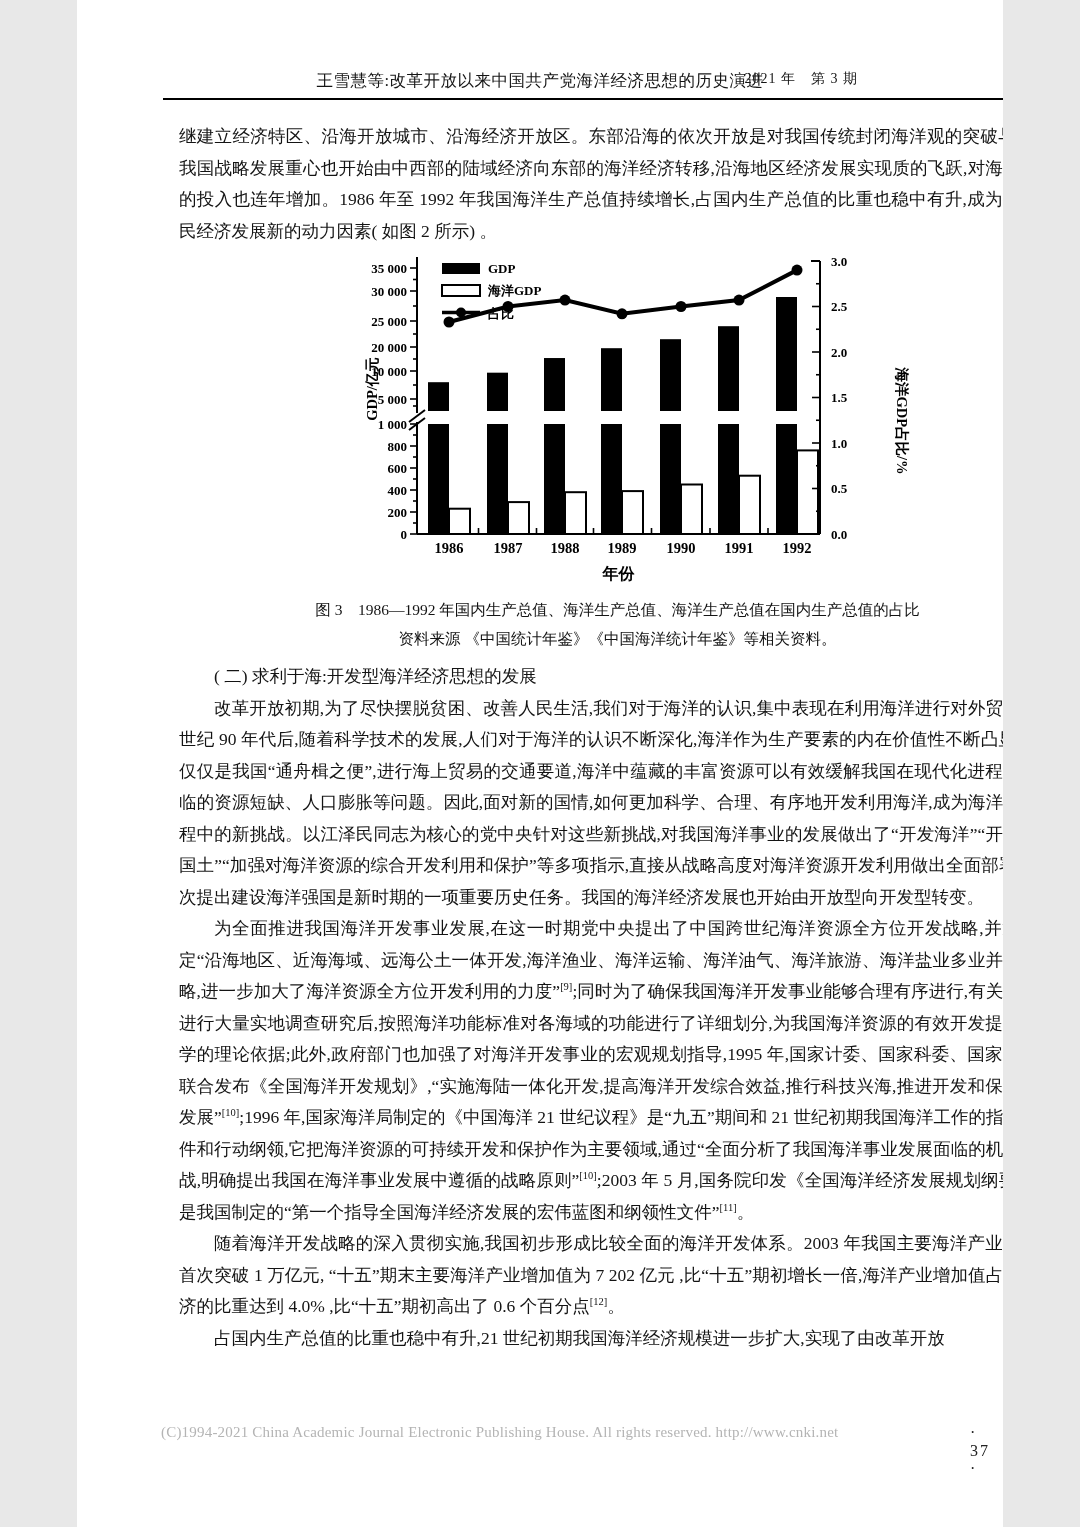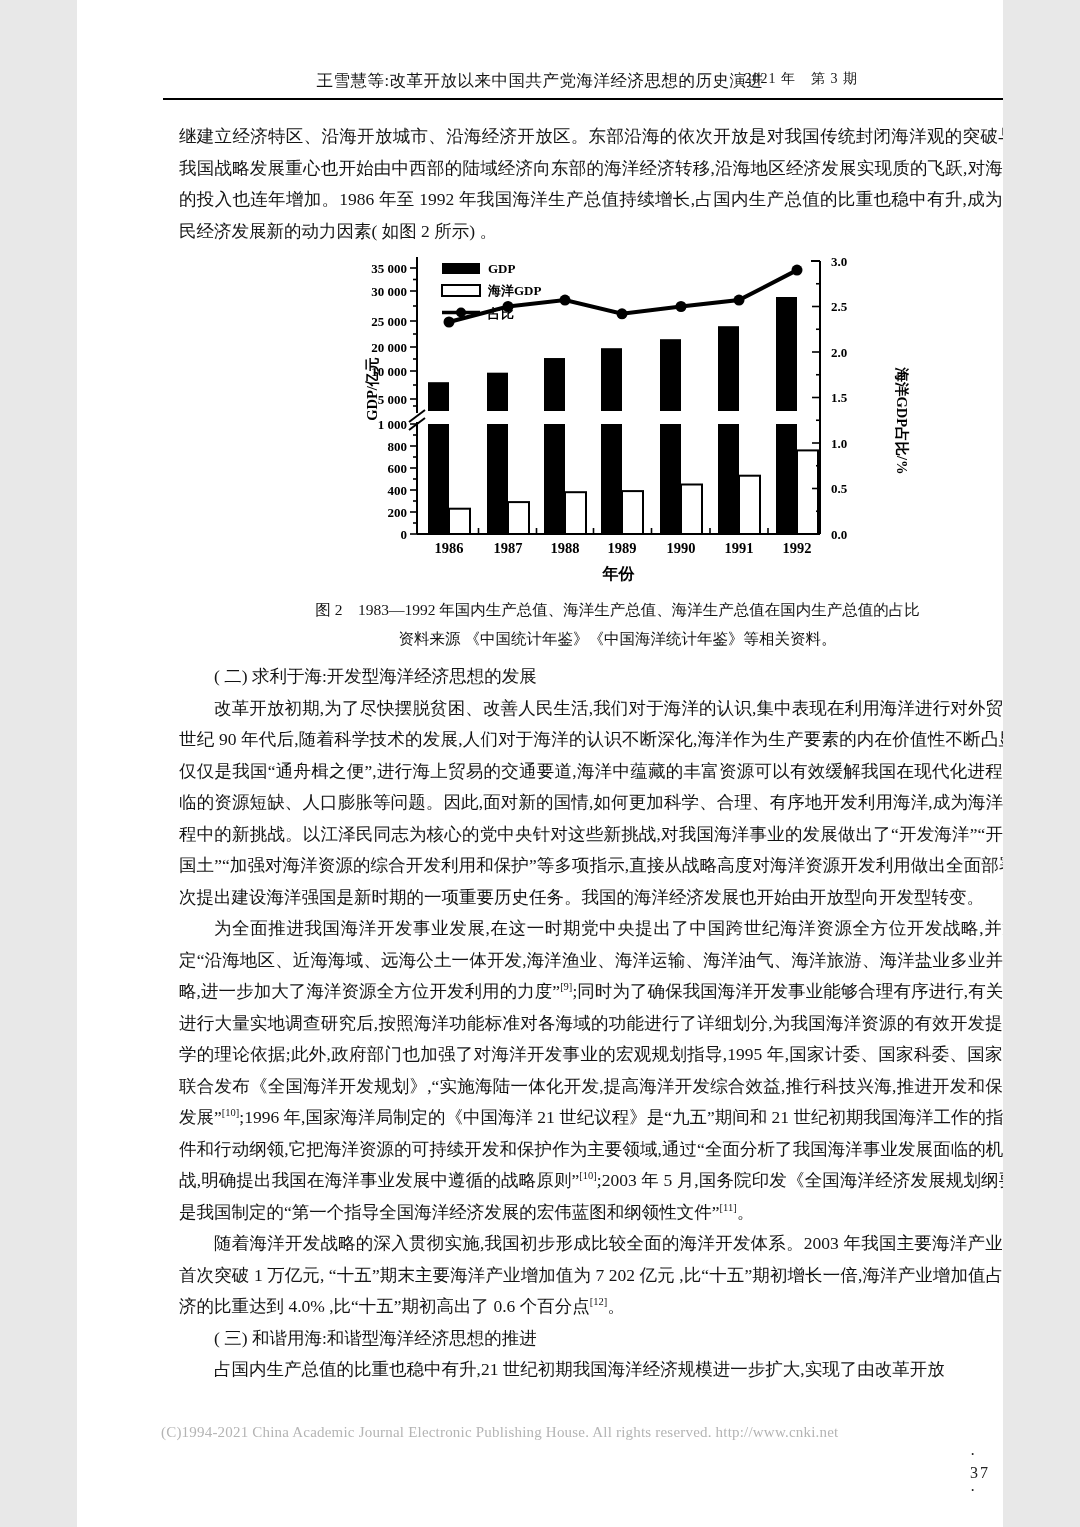--- a/index.html
+++ b/index.html
@@ -39,21 +39,21 @@
     text-align:center;font-size:15.5px;line-height:29px;text-indent:0;margin-top:6px;
   }
   .figcap .cap2{line-height:29px;}
   
   .footer-line{
     position:absolute;left:84px;top:1424px;width:920px;
     font-size:15px;color:#b4b4b4;letter-spacing:.2px;white-space:nowrap;
   }
   .page-number{
     position:absolute;left:893px;top:1424px;
-    font-size:16px;color:#222;letter-spacing:2px;background:transparent;margin-top:22px;
+    font-size:16px;color:#222;letter-spacing:2px;background:transparent;
   }
   svg text{font-family:"Liberation Serif","DejaVu Serif",serif;}
 </style>
 </head>
 <body>
 
 <div class="page">
 
   <div class="header-title">王雪慧等:改革开放以来中国共产党海洋经济思想的历史演进</div>
   <div class="header-issue">2021 年　第 3 期</div>
@@ -193,31 +193,30 @@
               <rect x="85" y="14" width="38" height="11" fill="#000"></rect>
               <rect x="85" y="36" width="38" height="11" fill="#fff" stroke="#000" stroke-width="2"></rect>
               <line x1="85" y1="63.5" x2="123" y2="63.5" stroke="#000" stroke-width="3.5"></line>
               <circle cx="104" cy="63.5" r="5" fill="#000"></circle>
               <text x="131" y="24" font-size="13" font-weight="600">GDP</text>
               <text x="131" y="46" font-size="13" font-weight="600">海洋GDP</text>
               <text x="131" y="68.5" font-size="13" font-weight="600">占比</text>
             </g>
           </svg></div>
       <figcaption class="figcap">
-        <div class="cap1">图 2　1983—1992 年国内生产总值、海洋生产总值、海洋生产总值在国内生产总值的占比</div>
+        <div class="cap1">图 3　1986—1992 年国内生产总值、海洋生产总值、海洋生产总值在国内生产总值的占比</div>
         <div class="cap2">资料来源 《中国统计年鉴》《中国海洋统计年鉴》等相关资料。</div>
       </figcaption>
     </figure>
 
     <div id="body-rest">
         <p class="para">( 二) 求利于海:开发型海洋经济思想的发展</p>
         <p class="para">改革开放初期,为了尽快摆脱贫困、改善人民生活,我们对于海洋的认识,集中表现在利用海洋进行对外贸易。20 世纪 90 年代后,随着科学技术的发展,人们对于海洋的认识不断深化,海洋作为生产要素的内在价值性不断凸显,不再仅仅是我国“通舟楫之便”,进行海上贸易的交通要道,海洋中蕴藏的丰富资源可以有效缓解我国在现代化进程中所面临的资源短缺、人口膨胀等问题。因此,面对新的国情,如何更加科学、合理、有序地开发利用海洋,成为海洋发展过程中的新挑战。以江泽民同志为核心的党中央针对这些新挑战,对我国海洋事业的发展做出了“开发海洋”“开发蓝色国土”“加强对海洋资源的综合开发利用和保护”等多项指示,直接从战略高度对海洋资源开发利用做出全面部署,并初次提出建设海洋强国是新时期的一项重要历史任务。我国的海洋经济发展也开始由开放型向开发型转变。</p>
         <p class="para">为全面推进我国海洋开发事业发展,在这一时期党中央提出了中国跨世纪海洋资源全方位开发战略,并通过制定“沿海地区、近海海域、远海公土一体开发,海洋渔业、海洋运输、海洋油气、海洋旅游、海洋盐业多业并举的战略,进一步加大了海洋资源全方位开发利用的力度”<sup class="cite">[9]</sup>;同时为了确保我国海洋开发事业能够合理有序进行,有关部门在进行大量实地调查研究后,按照海洋功能标准对各海域的功能进行了详细划分,为我国海洋资源的有效开发提供了科学的理论依据;此外,政府部门也加强了对海洋开发事业的宏观规划指导,1995 年,国家计委、国家科委、国家海洋局联合发布《全国海洋开发规划》,“实施海陆一体化开发,提高海洋开发综合效益,推行科技兴海,推进开发和保护同步发展”<sup class="cite">[10]</sup>;1996 年,国家海洋局制定的《中国海洋 21 世纪议程》是“九五”期间和 21 世纪初期我国海洋工作的指导性文件和行动纲领,它把海洋资源的可持续开发和保护作为主要领域,通过“全面分析了我国海洋事业发展面临的机遇和挑战,明确提出我国在海洋事业发展中遵循的战略原则”<sup class="cite">[10]</sup>;2003 年 5 月,国务院印发《全国海洋经济发展规划纲要》,这是我国制定的“第一个指导全国海洋经济发展的宏伟蓝图和纲领性文件”<sup class="cite">[11]</sup>。</p>
         <p class="para">随着海洋开发战略的深入贯彻实施,我国初步形成比较全面的海洋开发体系。2003 年我国主要海洋产业总产值首次突破 1 万亿元, “十五”期末主要海洋产业增加值为 7 202 亿元 ,比“十五”期初增长一倍,海洋产业增加值占国民经济的比重达到 4.0% ,比“十五”期初高出了 0.6 个百分点<sup class="cite">[12]</sup>。</p>
-        <p class="para">( 三) 和谐用海:和谐型海洋经济思想的推进</p>
         <p class="para">占国内生产总值的比重也稳中有升,21 世纪初期我国海洋经济规模进一步扩大,实现了由改革开放</p>
       </div>
   </div>
 
   <div class="footer-line">(C)1994-2021 China Academic Journal Electronic Publishing House. All rights reserved.    http://www.cnki.net</div>
   <div class="page-number">· 37 ·</div>
 
 </div>
 
 </body></html>

